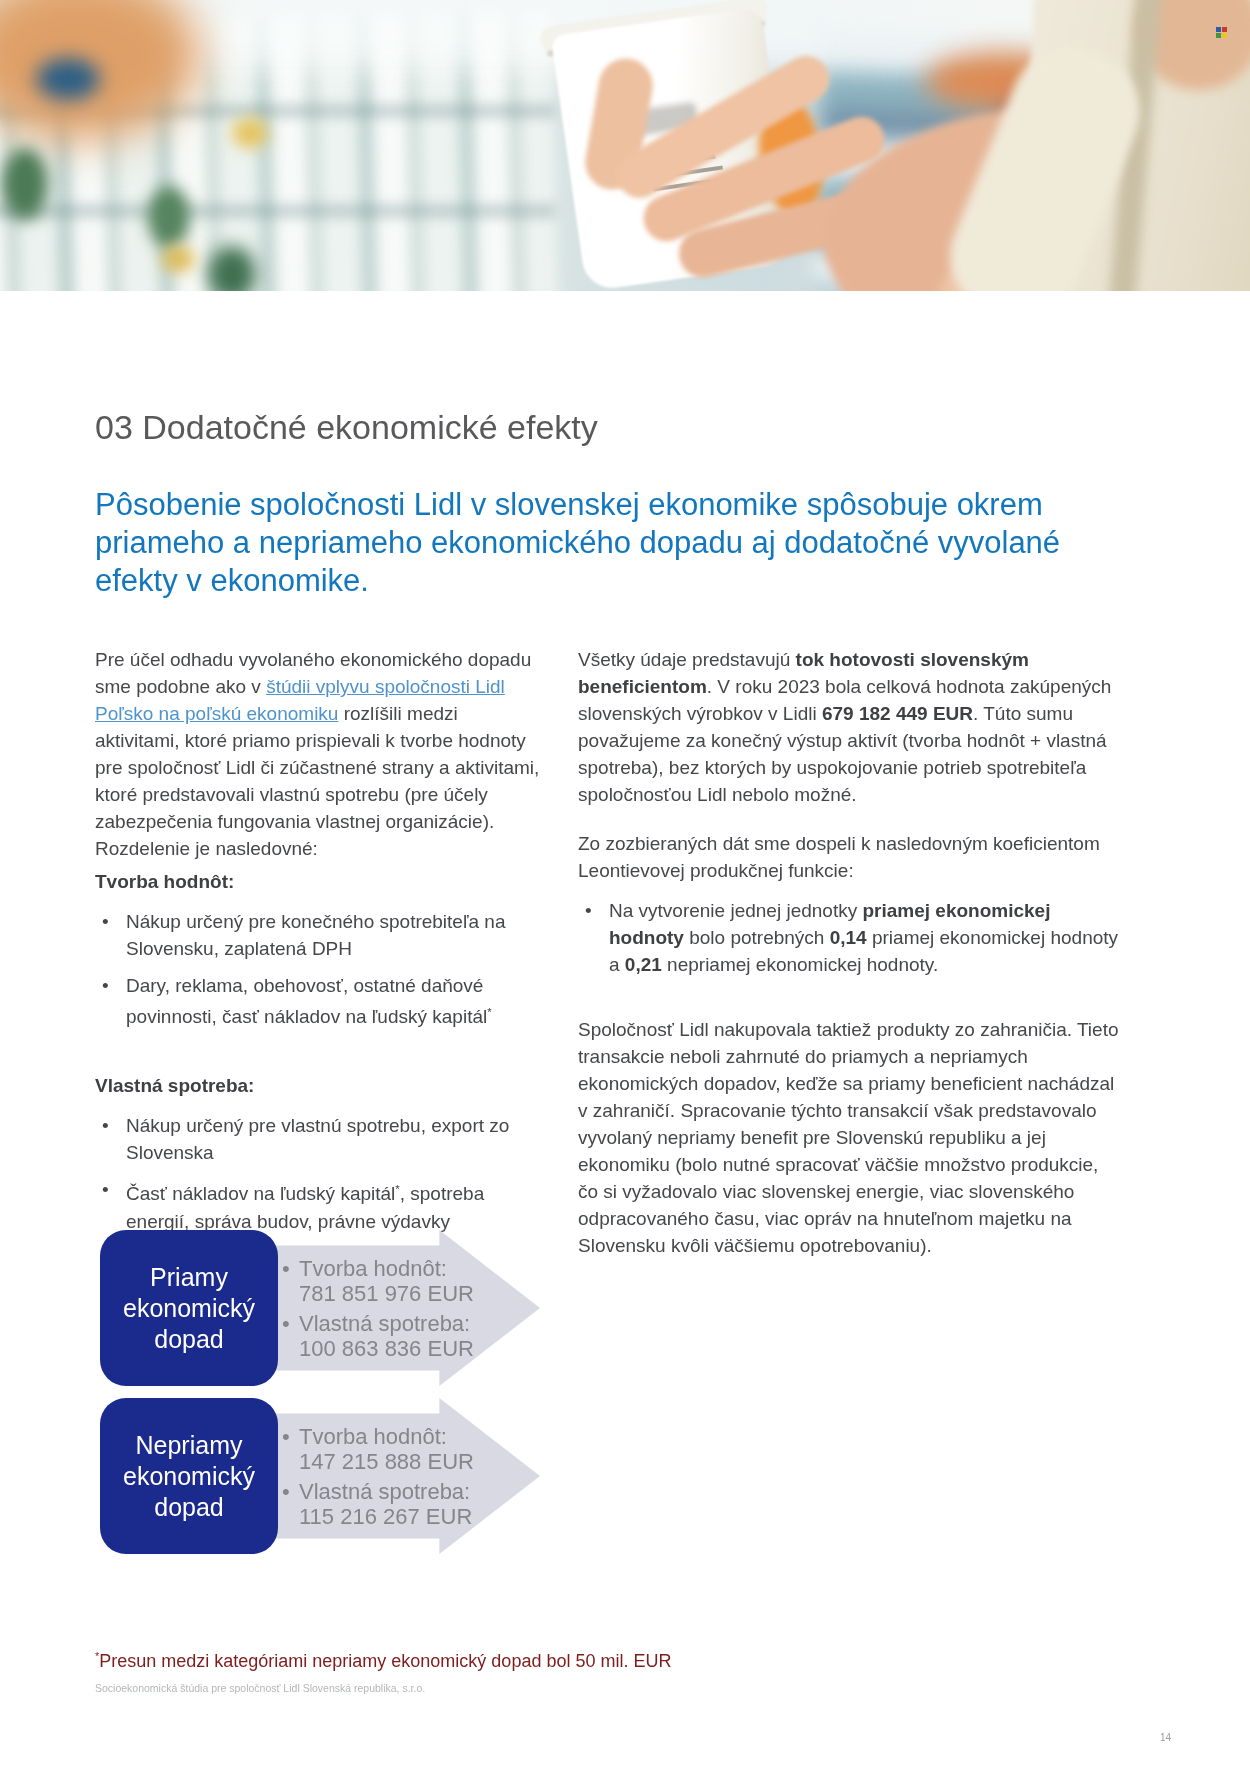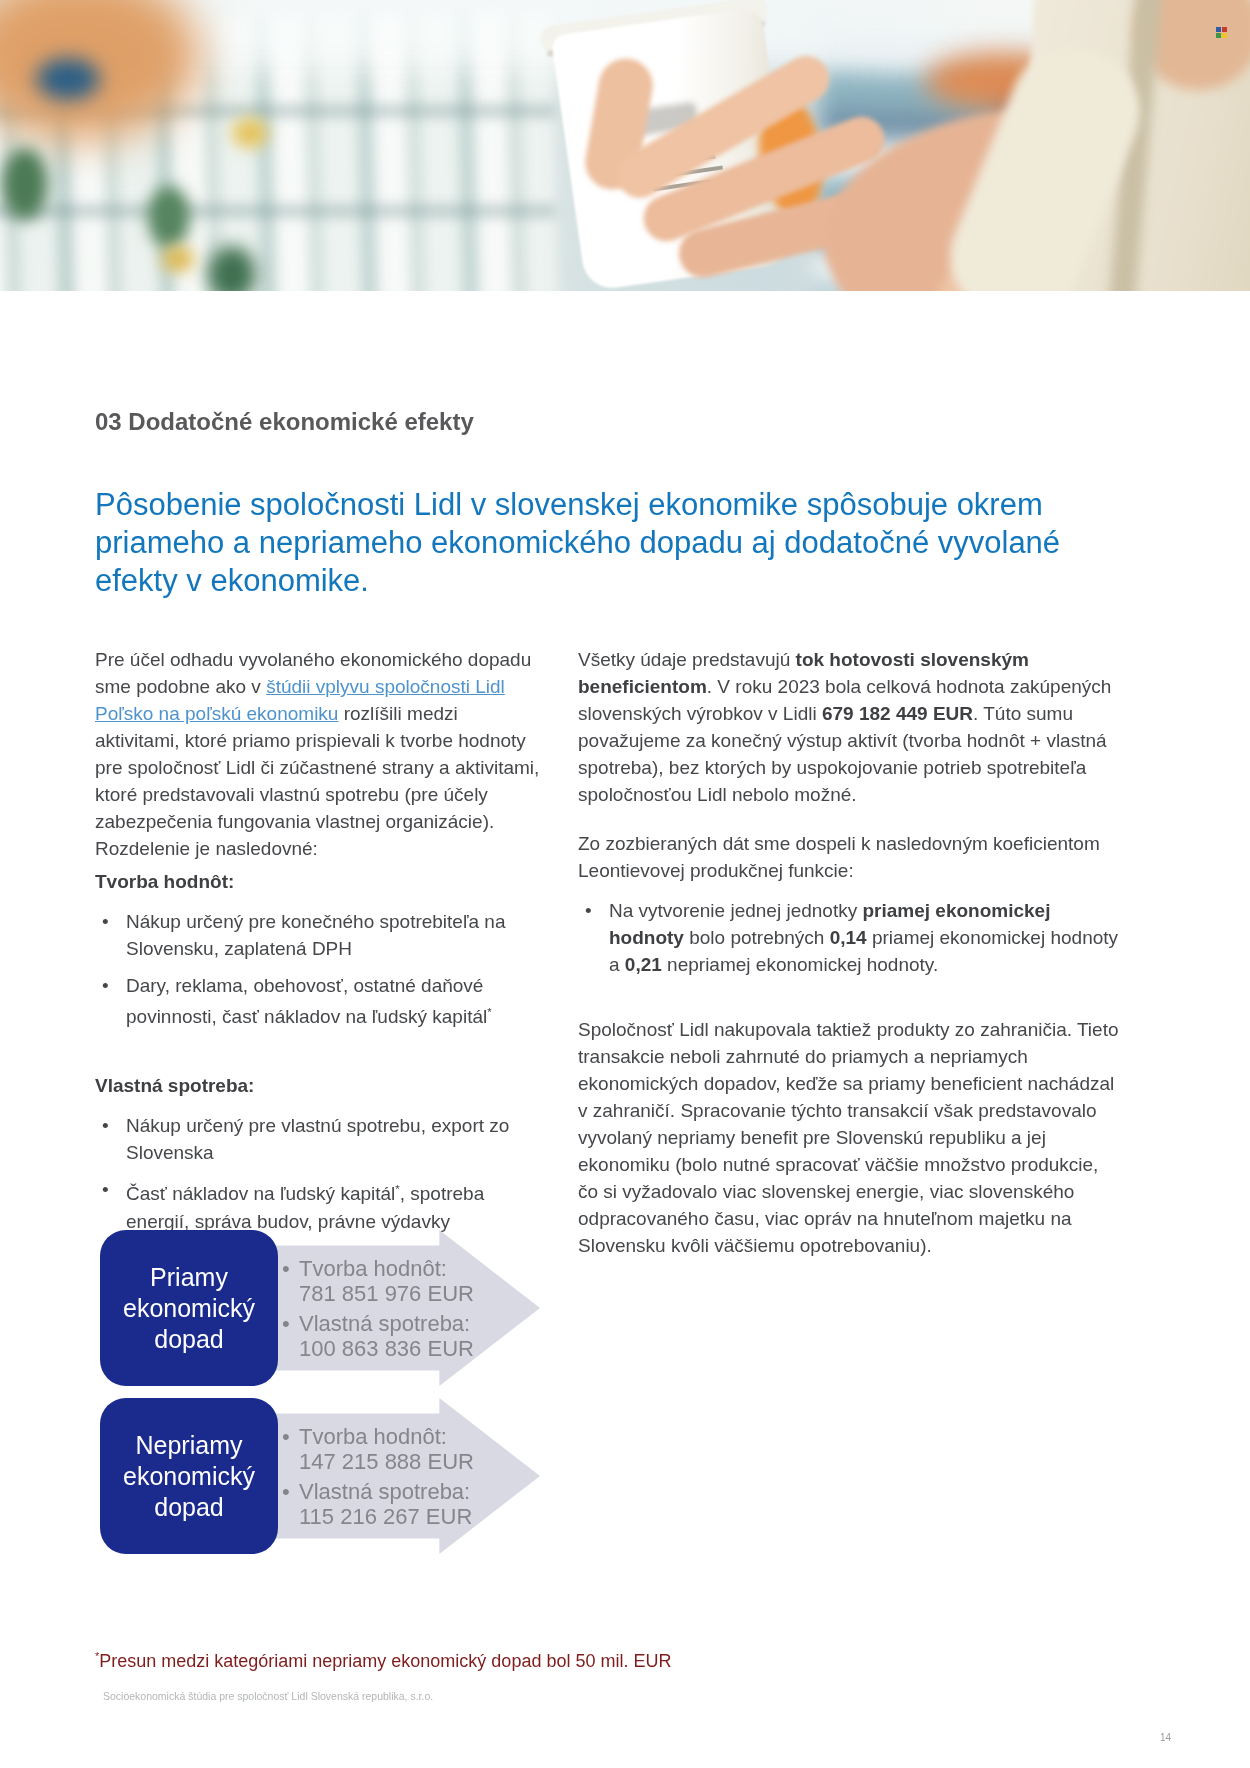--- a/index.html
+++ b/index.html
@@ -51,21 +51,21 @@
   .h-card{left:1028px;top:-28px;width:290px;height:360px;border-radius:40px 0 0 16px;transform:rotate(2deg);filter:blur(3px);
      background:linear-gradient(100deg,#f0eadc,#e8e0cd 55%,#dbd1b8);}
   .h-neck{left:1136px;top:-30px;width:125px;height:120px;background:#e2b795;border-radius:50%;filter:blur(6px);}
   .h-fold{left:1122px;top:-12px;width:26px;height:330px;background:#c9bfa4;transform:rotate(5deg);filter:blur(6px);}
 
   .mini-logo{left:1216px;top:27px;width:11px;height:11px;display:grid;
      grid-template-columns:1fr 1fr;grid-template-rows:1fr 1fr;gap:1px;z-index:6;}
   .mini-logo i{display:block;}
 
   
-  .title{position:absolute;left:95px;top:408px;margin:0;font-size:24px;font-weight:700;color:#59595b;}
+  .title{position:absolute;left:95px;top:408px;margin:0;font-size:34px;font-weight:400;color:#59595b;}
   .intro{position:absolute;left:95px;top:486px;width:985px;margin:0;font-size:31px;line-height:38px;color:#1377bd;}
 
   .col{position:absolute;top:646px;}
   .col.left{left:95px;width:452px;}
   .col.right{left:578px;width:545px;}
   .body{margin:0;font-size:19px;line-height:27px;color:#45474a;}
   .body b{font-weight:700;color:#3e4043;}
   a.link{color:#4f93cd;text-decoration:underline;cursor:pointer;}
   sup{font-size:60%;}
   .subhead{margin:6px 0 0;font-size:19px;line-height:27px;font-weight:700;color:#3e4043;}
@@ -87,21 +87,21 @@
      display:flex;flex-direction:column;justify-content:center;}
   .alist{list-style:none;margin:0;padding:0 0 0 14px;}
   .alist li{position:relative;padding-left:17px;font-size:22px;line-height:25px;color:#85868c;margin:5px 0;}
   .alist li::before{content:"\2022";position:absolute;left:0;top:0;}
   .dbox{position:absolute;left:0;top:0;width:178px;height:156px;background:var(--navy);border-radius:26px;
      color:#ffffff;display:flex;align-items:center;justify-content:center;text-align:center;
      font-size:25px;line-height:31px;padding:0 6px;box-sizing:border-box;z-index:2;}
 
   
   .footnote{position:absolute;left:95px;top:1650px;margin:0;font-size:18px;color:#7f1d1d;}
-  .source{position:absolute;left:95px;top:1682px;margin:8px;font-size:10.5px;color:#b3b6b8;}
+  .source{position:absolute;left:95px;top:1682px;margin:0;font-size:10.5px;color:#b3b6b8;}
   .pagenum{position:absolute;left:1160px;top:1732px;font-size:10px;color:#999b9e;}
 </style>
 </head>
 <body>
 
 <div class="page">
 
   <div class="hero">
     <div class="h-shelfL"></div>
     <div class="h-bandsL"></div>

